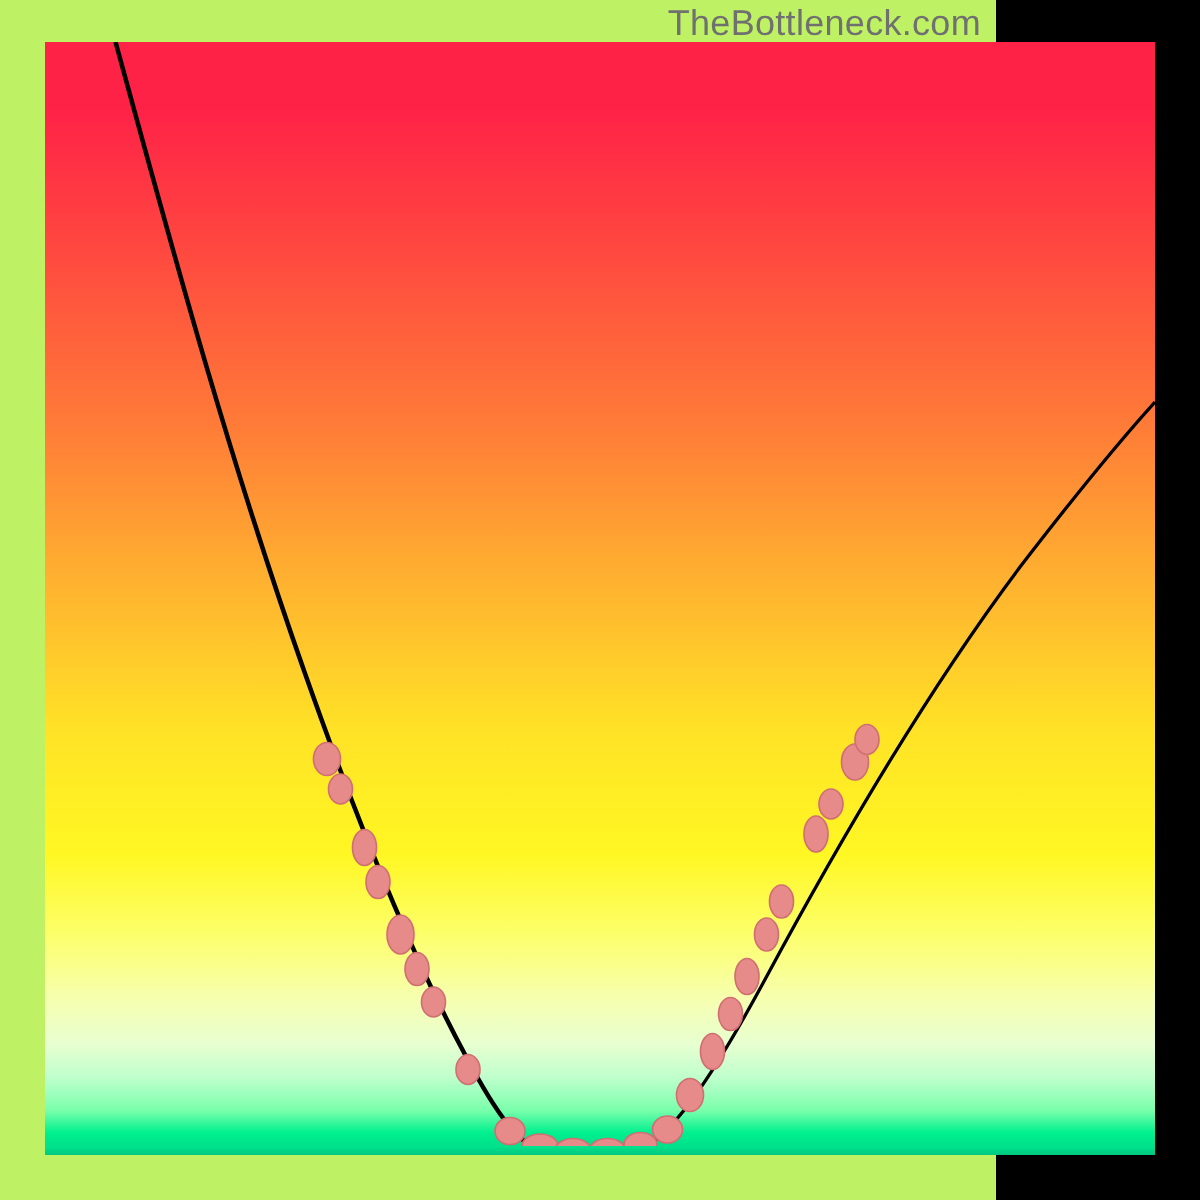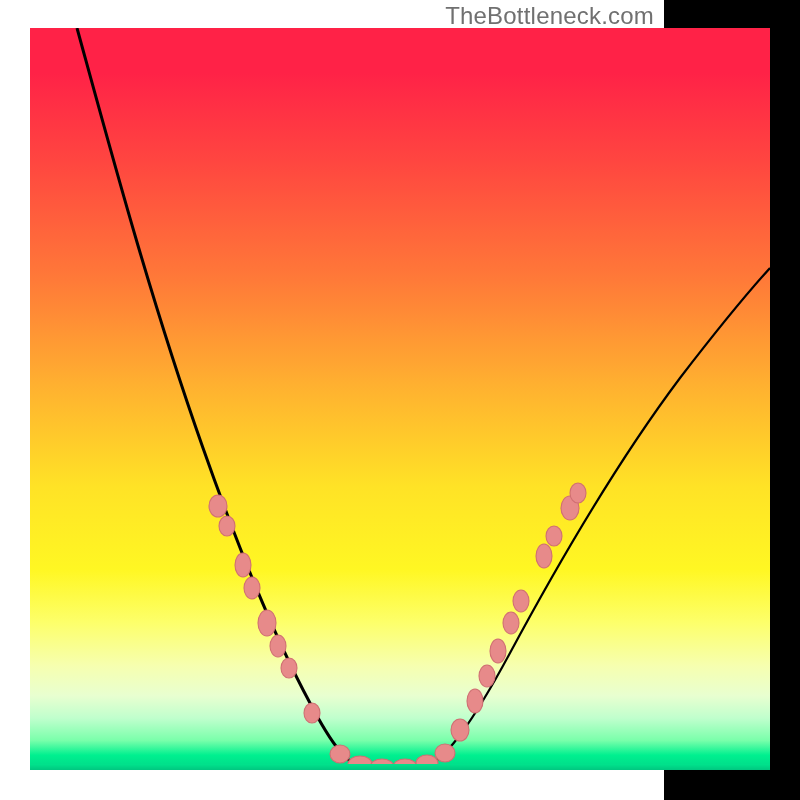--- a/index.html
+++ b/index.html
@@ -7,21 +7,21 @@
     padding: 0;
     width: 800px;
     height: 800px;
     background: #000;
     overflow: hidden;
   }
   .outer {
     position: relative;
     width: 664px;
     height: 800px;
-    background: #ffffff;
+    background: #bef264;
   }
   .watermark {
     position: absolute;
     top: 2px;
     right: 10px;
     font-family: Arial, Helvetica, sans-serif;
     font-size: 24px;
     color: #707070;
     font-weight: 400;
     letter-spacing: 0.2px;

